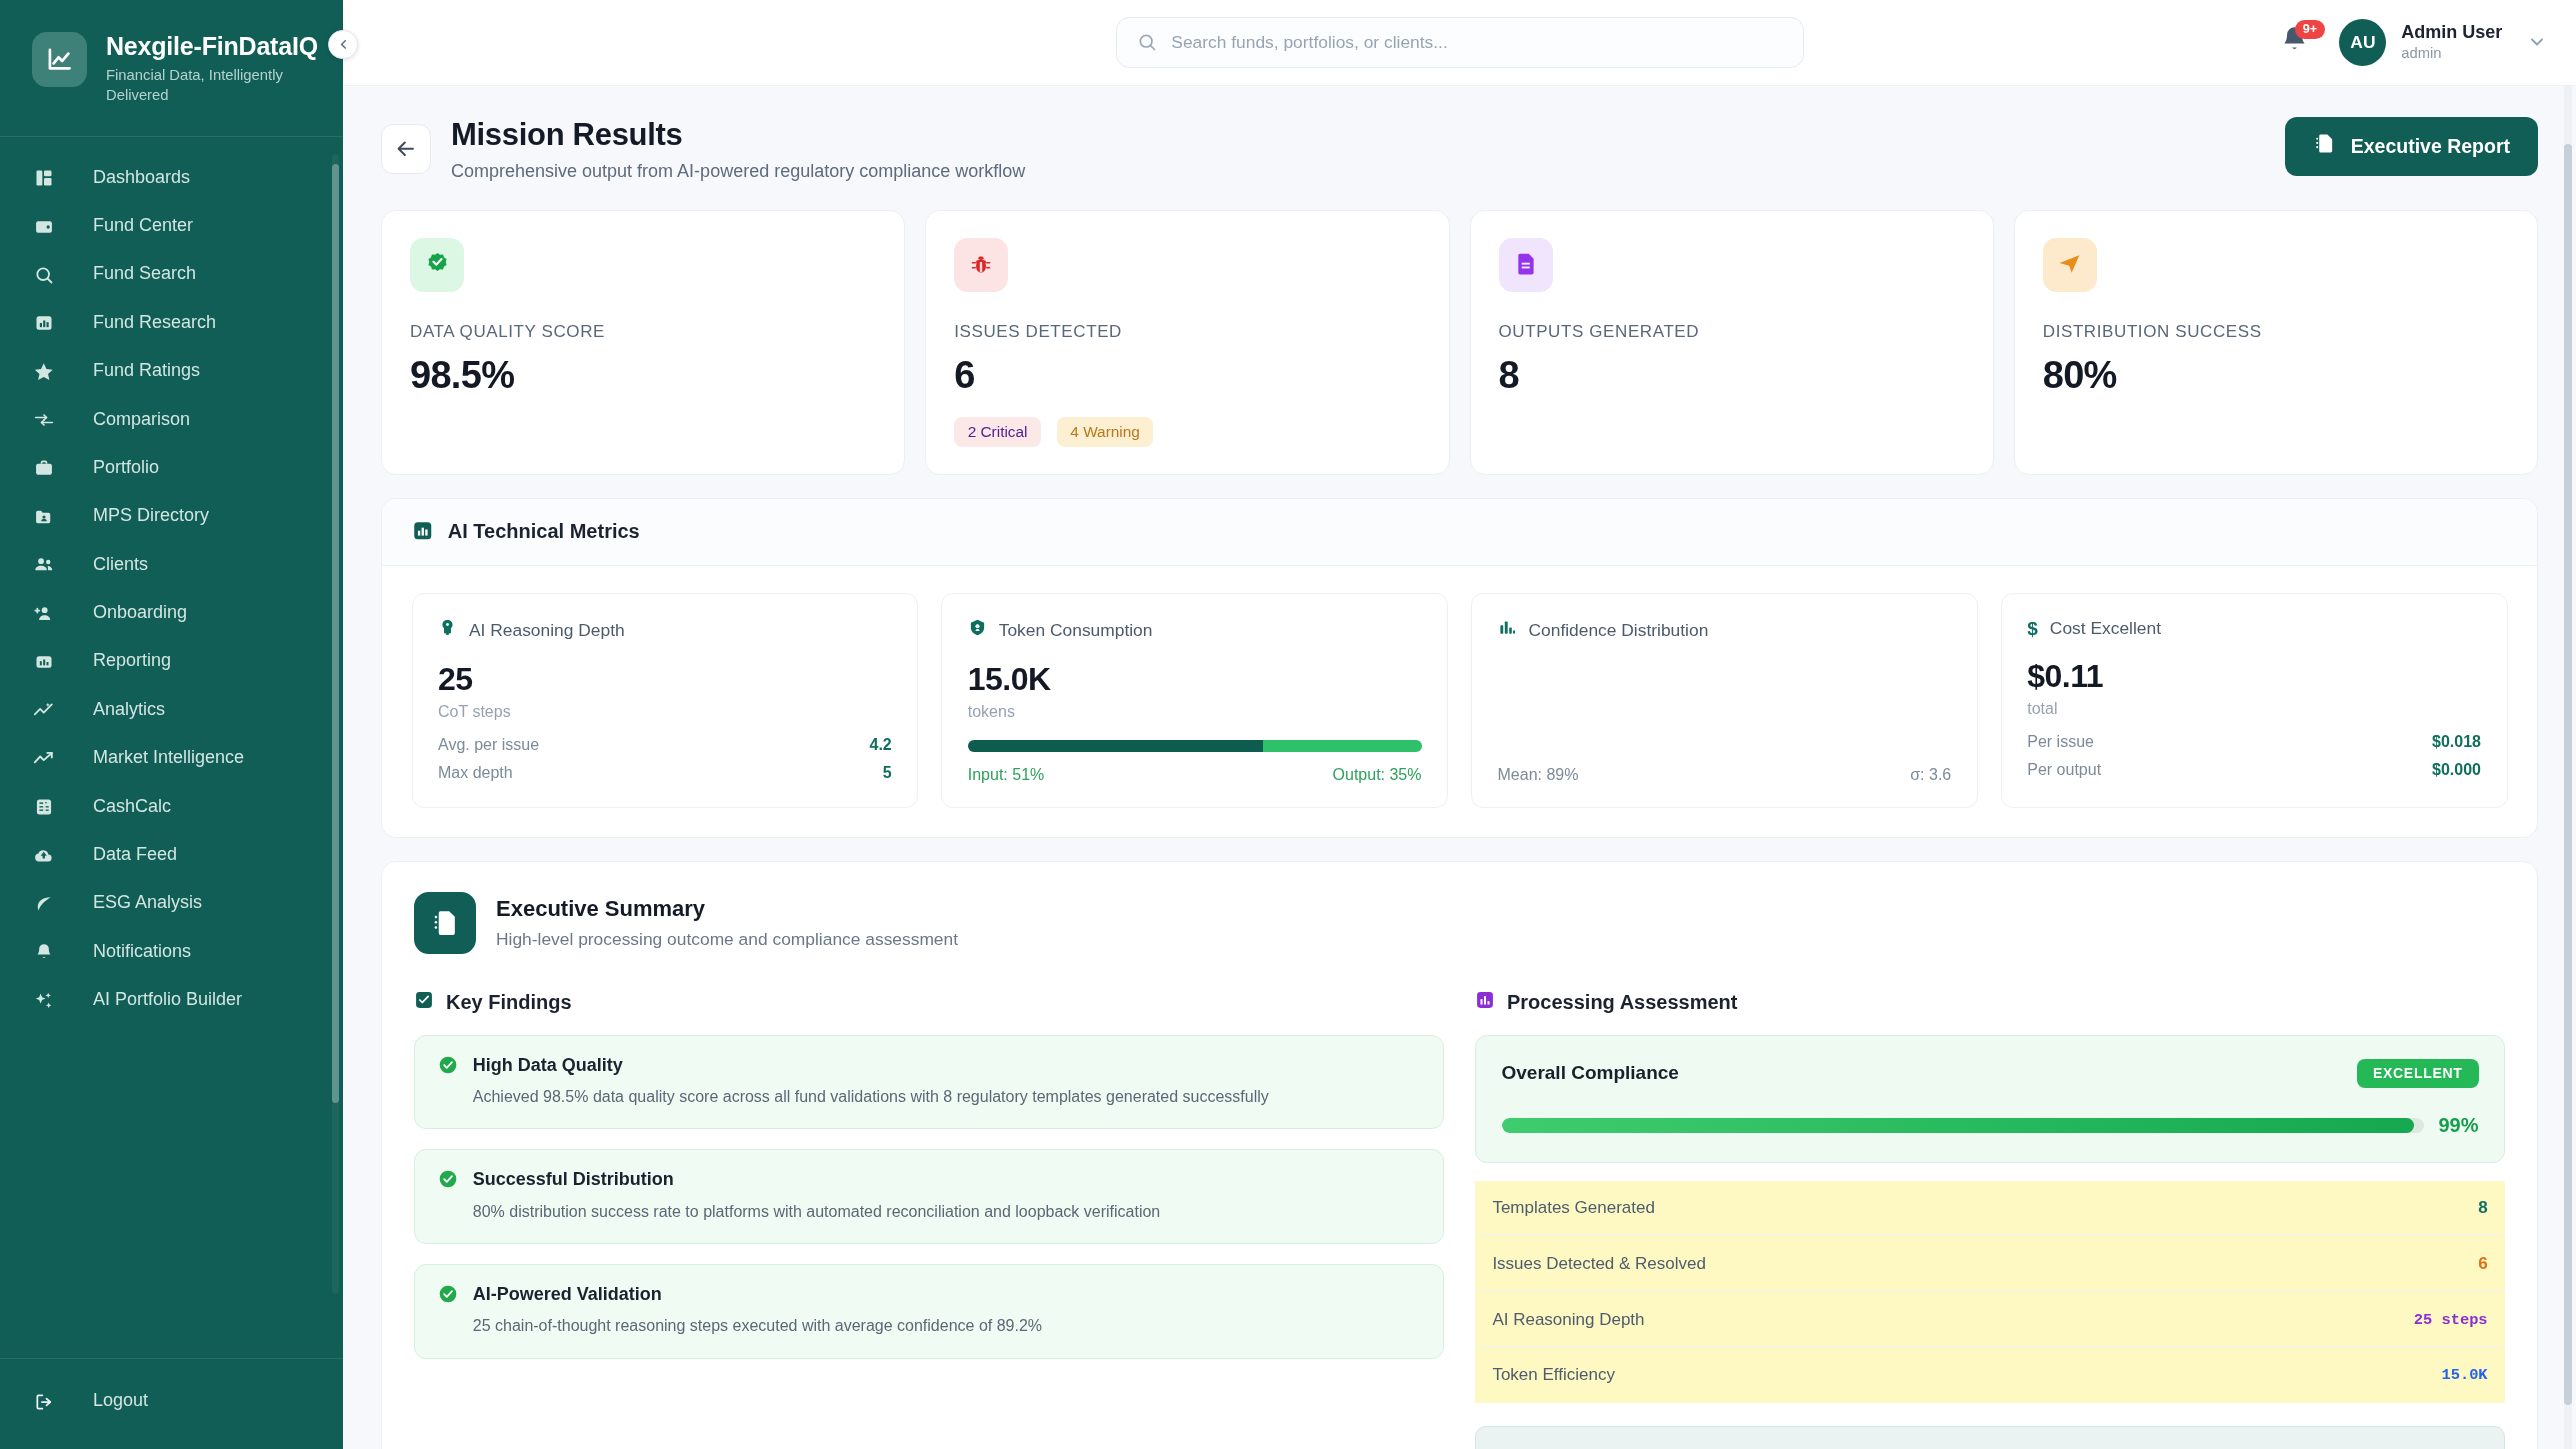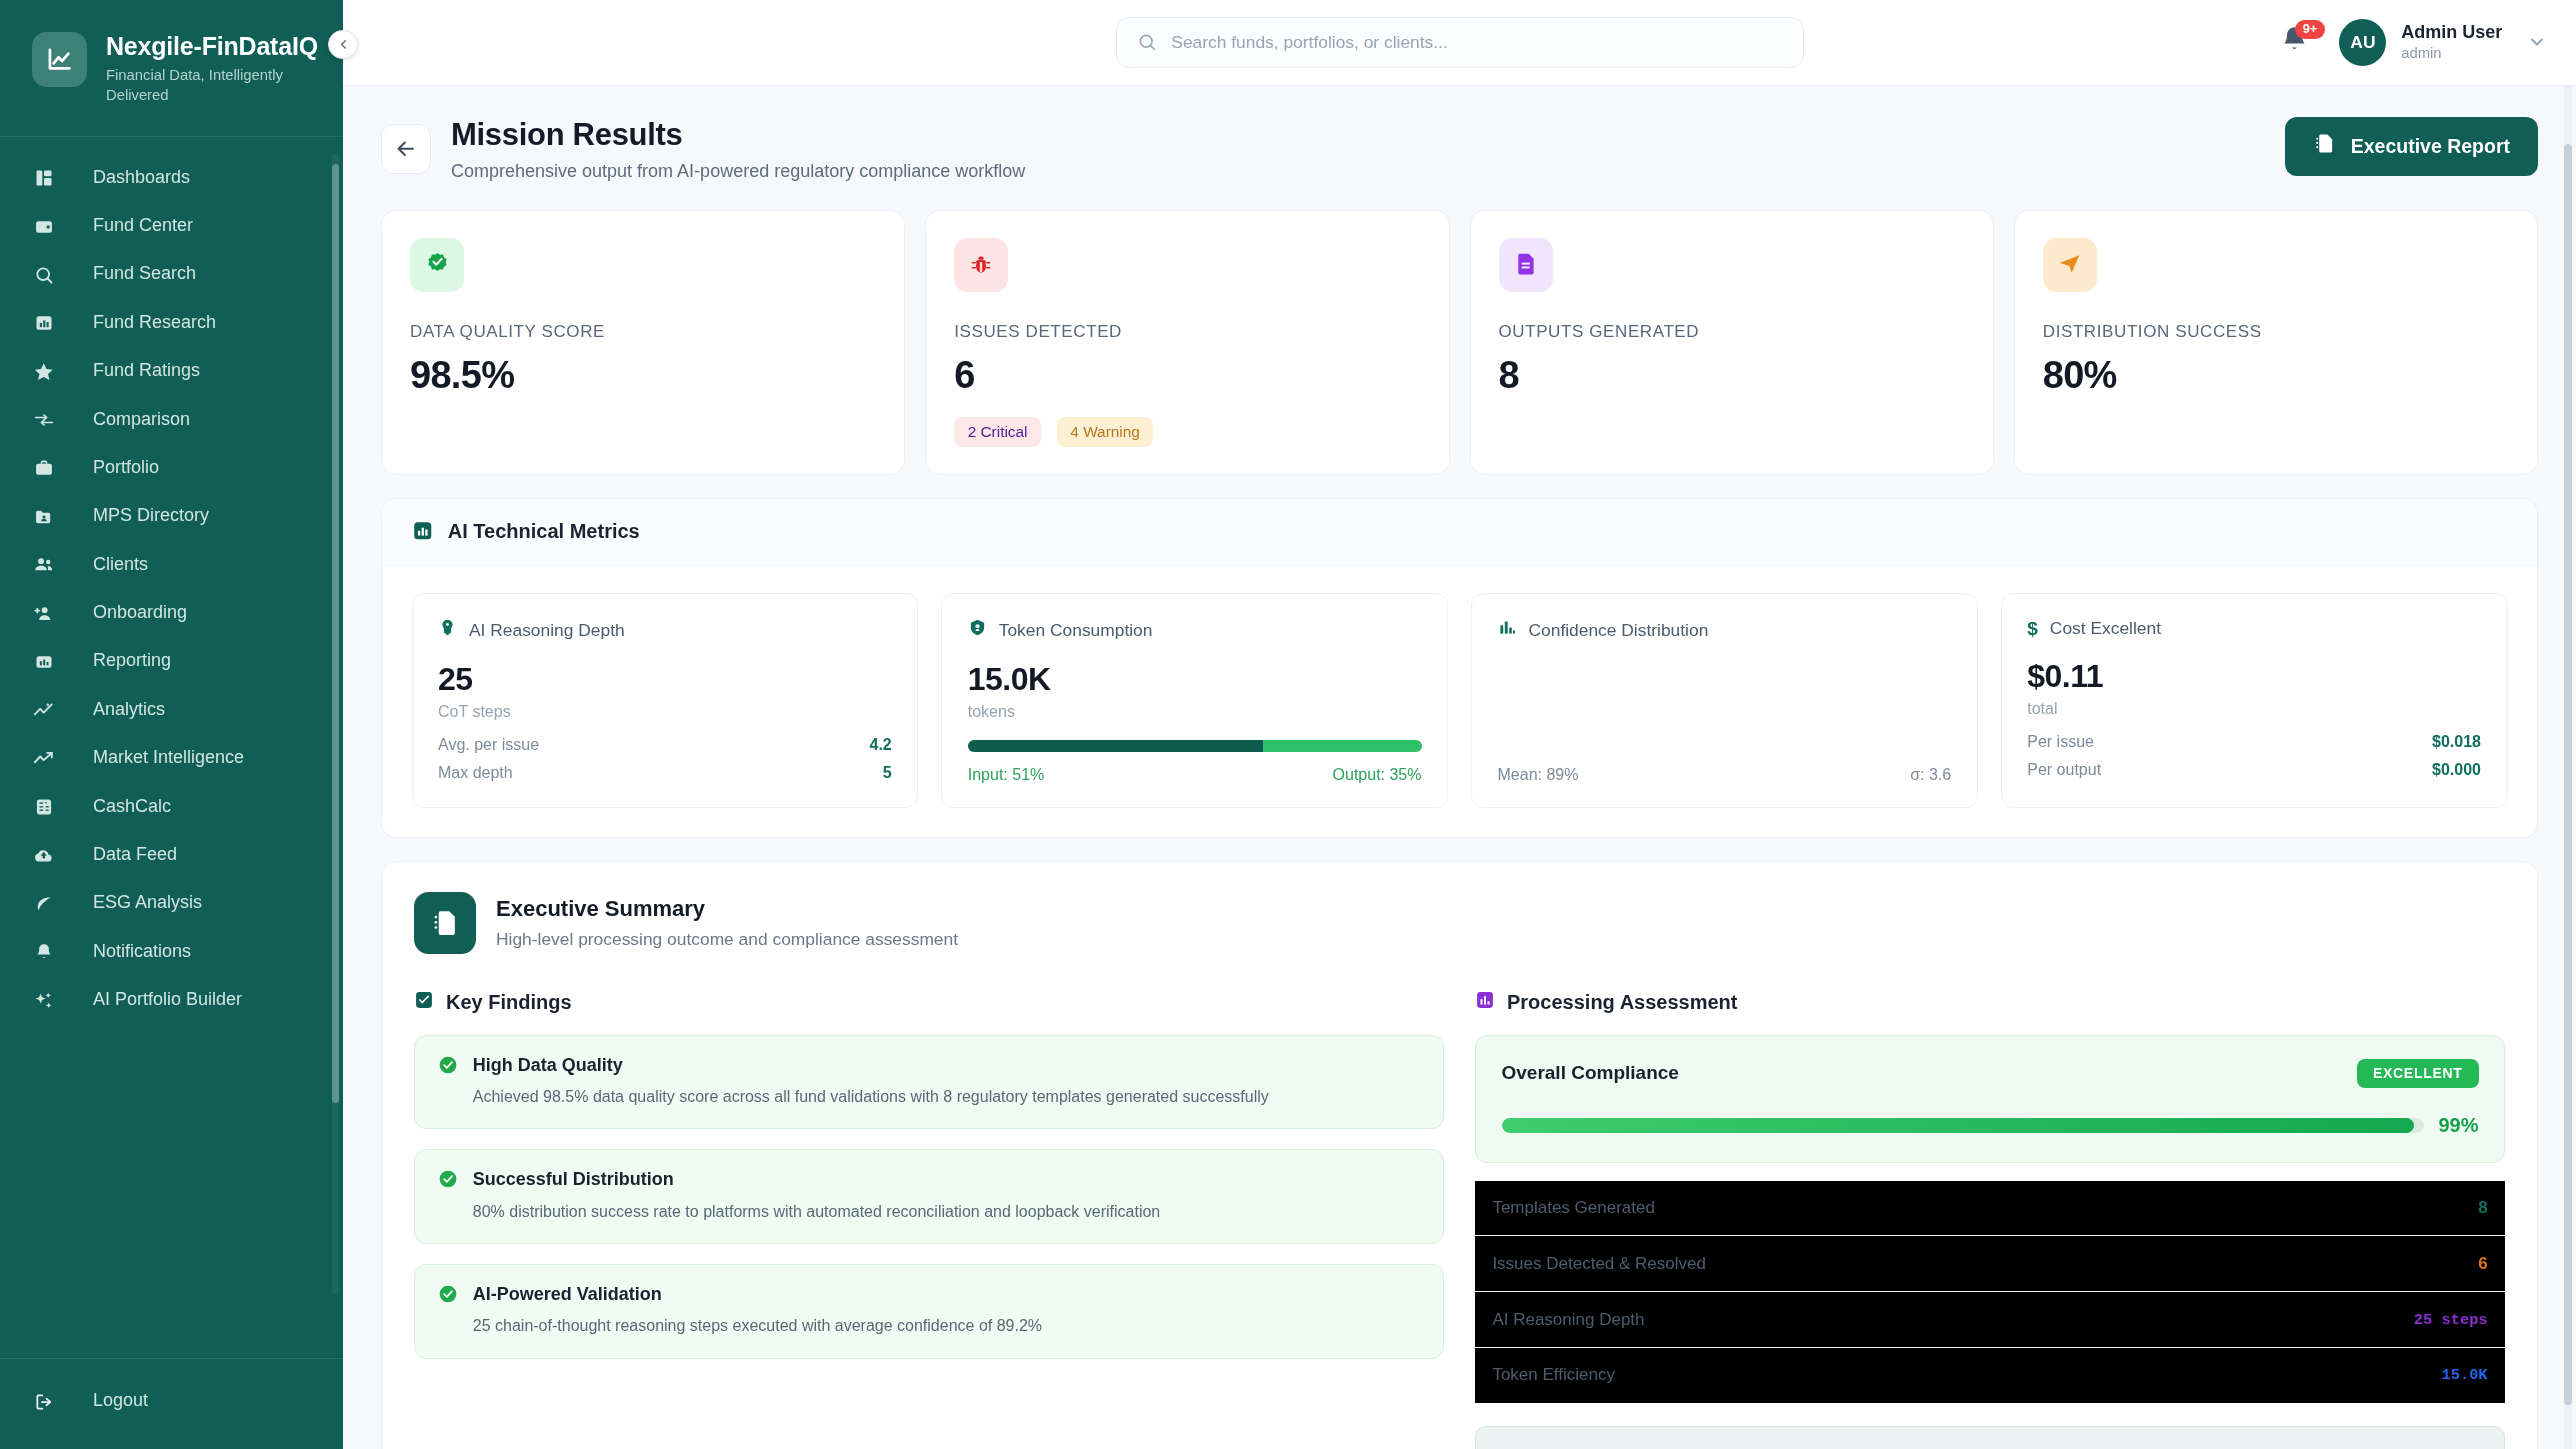--- a/index.html
+++ b/index.html
@@ -210,21 +210,21 @@
   .compliance-bar-row { display: flex; align-items: center; gap: 14.8px; margin-top: 25.5px; }
   .comp-track { flex: 1; height: 14.8px; border-radius: 8px; background: #dbe9e0; overflow: hidden; }
   .comp-fill { height: 100%; border-radius: 8px;
     background: linear-gradient(90deg,#3fcc6f 0%, #15a84e 100%); }
   .comp-pct { font-size: 20px; font-weight: 700; color: #17a04c; }
 
   .kv-list { margin-top: 17.4px; }
   .kv-row {
     display: flex; justify-content: space-between; align-items: center;
     padding: 17.4px 17.4px; border-bottom: 0.7px solid #eff2f6;
-    background: #000000;
+    background: #fef9c3;
   }
   .kv-key { font-size: 17px; color: #4e5c6d; }
   .kv-val { font-size: 17px; font-weight: 600; }
   .kv-mono { font-family: "Liberation Mono", monospace; font-size: 15.4px; }
 
   .reco {
     margin-top: 23px; background: #eaf3f1; border: 0.7px solid #d4e5e1;
     border-radius: 10.7px; padding: 19px 21.5px;
     font-size: 15.4px; color: #3a4856; line-height: 1.55;
   }

